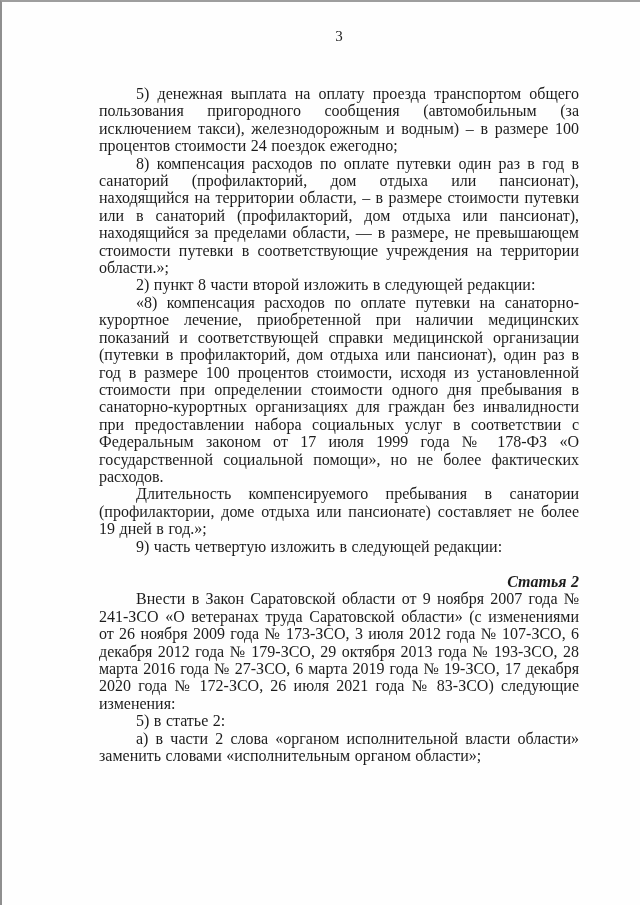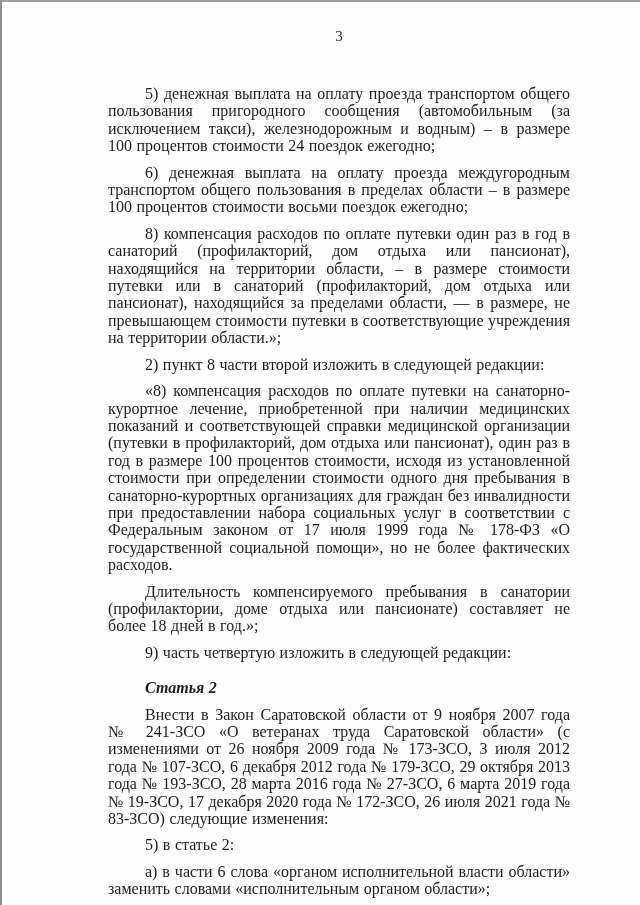--- a/index.html
+++ b/index.html
@@ -26,48 +26,47 @@
     text-align: center;
     font-size: 15px;
     line-height: 16px;
     color: #222;
   }
   .content {
     margin: 41px 61px 0 97px;
     width: 480px;
   }
   .content p {
-    margin: 9px;
+    margin: 0;
     font-size: 16px;
     line-height: 17.4px;
     text-align: justify;
     text-indent: 37px;
     word-spacing: 0.5px;
   }
   .content p.heading {
     font-weight: bold;
     font-style: italic;
-    text-align: left;
+    text-align: right;
     margin-top: 18px;
   }
 </style>
 </head>
 <body>
 
 <div class="page">
 
   <div class="page-number">3</div>
 
   <div class="content">
     <p class="body">5) денежная выплата на оплату проезда транспортом общего пользования пригородного сообщения (автомобильным (за исключением такси), железнодорожным и водным) – в размере 100 процентов стоимости 24 поездок ежегодно;</p>
-    <p class="body">6) денежная выплата на оплату проезда междугородным транспортом общего пользования в пределах области – в размере 100 процентов стоимости восьми поездок ежегодно;</p>
     <p class="body">8) компенсация расходов по оплате путевки один раз в год в санаторий (профилакторий, дом отдыха или пансионат), находящийся на территории области, – в размере стоимости путевки или в санаторий (профилакторий, дом отдыха или пансионат), находящийся за пределами области, — в размере, не превышающем стоимости путевки в соответствующие учреждения на территории области.»;</p>
     <p class="body">2) пункт 8 части второй изложить в следующей редакции:</p>
     <p class="body">«8) компенсация расходов по оплате путевки на санаторно-курортное лечение, приобретенной при наличии медицинских показаний и соответствующей справки медицинской организации (путевки в профилакторий, дом отдыха или пансионат), один раз в год в размере 100 процентов стоимости, исходя из установленной стоимости при определении стоимости одного дня пребывания в санаторно-курортных организациях для граждан без инвалидности при предоставлении набора социальных услуг в соответствии с Федеральным законом от 17 июля 1999 года № 178-ФЗ «О государственной социальной помощи», но не более фактических расходов.</p>
-    <p class="body">Длительность компенсируемого пребывания в санатории (профилактории, доме отдыха или пансионате) составляет не более 18 дней в год.»;</p>
+    <p class="body">Длительность компенсируемого пребывания в санатории (профилактории, доме отдыха или пансионате) составляет не более 19 дней в год.»;</p>
     <p class="body">9) часть четвертую изложить в следующей редакции:</p>
     <p class="heading">Статья 2</p>
     <p class="body">Внести в Закон Саратовской области от 9 ноября 2007 года № 241-ЗСО «О ветеранах труда Саратовской области» (с изменениями от 26 ноября 2009 года № 173-ЗСО, 3 июля 2012 года № 107-ЗСО, 6 декабря 2012 года № 179-ЗСО, 29 октября 2013 года № 193-ЗСО, 28 марта 2016 года № 27-ЗСО, 6 марта 2019 года № 19-ЗСО, 17 декабря 2020 года № 172-ЗСО, 26 июля 2021 года № 83-ЗСО) следующие изменения:</p>
     <p class="body">5) в статье 2:</p>
-    <p class="body">а) в части 6 слова «органом исполнительной власти области» заменить словами «исполнительным органом области»;</p>
+    <p class="body">а) в части 2 слова «органом исполнительной власти области» заменить словами «исполнительным органом области»;</p>
   </div>
 
 </div>
 
 </body></html>

